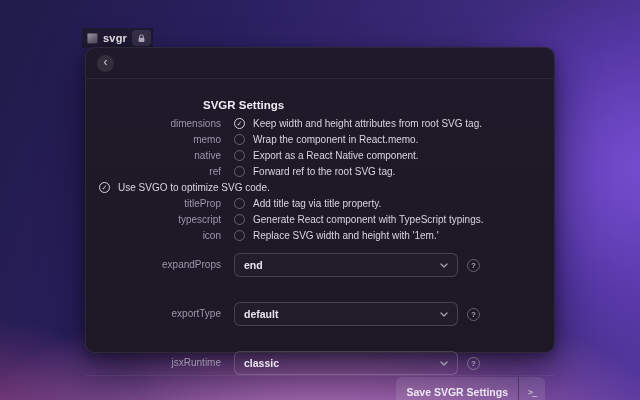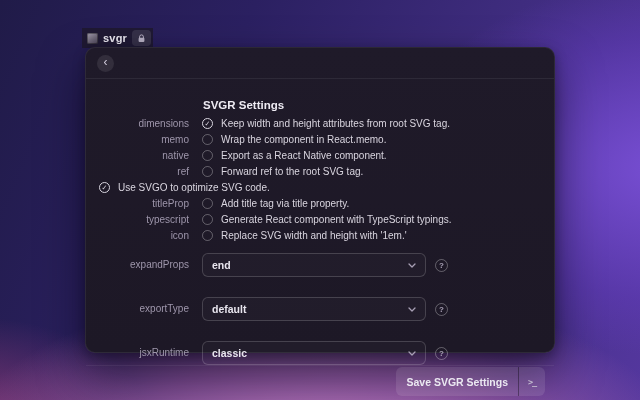--- a/index.html
+++ b/index.html
@@ -59,36 +59,36 @@
 
   .form-title {
     margin-left: 117px; margin-bottom: 7px;
     font-size: 11.5px; font-weight: 700; color: #eeebf3; margin-top: 8px;
   }
 
   .cb-list { display: flex; flex-direction: column; gap: 4px; }
   .cb-row { display: flex; align-items: flex-start; }
   .pref-label {
     flex: none; width: 103px; text-align: right;
-    font-size: 10px; line-height: 12px; color: #9e96ab;
+    font-size: 10px; line-height: 12px; color: #9e96ab; margin-left: 32px;
   }
   .checkbox {
     flex: none; margin-left: 13px; margin-top: 0px;
     width: 11px; height: 11px; border-radius: 50%;
     border: 1px solid rgba(255,255,255,0.30);
     display: flex; align-items: center; justify-content: center;
     font-size: 7px; line-height: 1; color: transparent;
   }
   .checkbox.checked { border-color: #d9d6e0; color: #d9d6e0; }
   .pref-desc {
     margin-left: 8px;
     font-size: 10px; line-height: 12px; color: #d9d5df;
   }
 
-  .dd-list { margin-top: 11px; display: flex; flex-direction: column; gap: 20px; }
+  .dd-list { margin-top: 11px; display: flex; flex-direction: column; gap: 25px; }
   .dd-row { display: flex; align-items: center; }
   .dd-box {
     margin-left: 13px; width: 224px; height: 24px;
     border: 1px solid rgba(255,255,255,0.17);
     border-radius: 6px;
     background: rgba(255,255,255,0.02);
     display: flex; align-items: center; padding: 0 9px;
     font-size: 10.5px; font-weight: 700; color: #e8e5ee;
   }
   .dd-box .chev { margin-left: auto; display: flex; }

